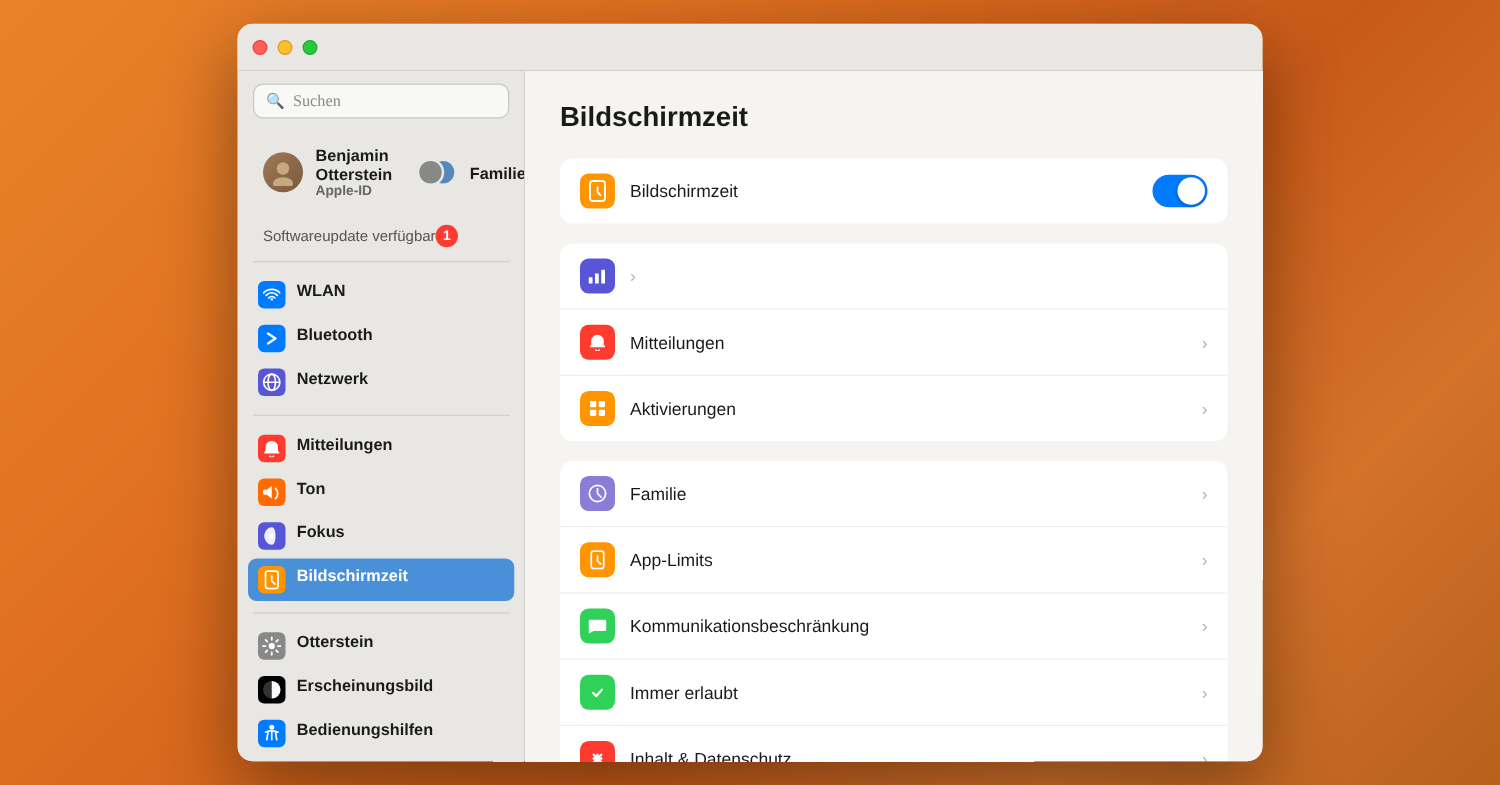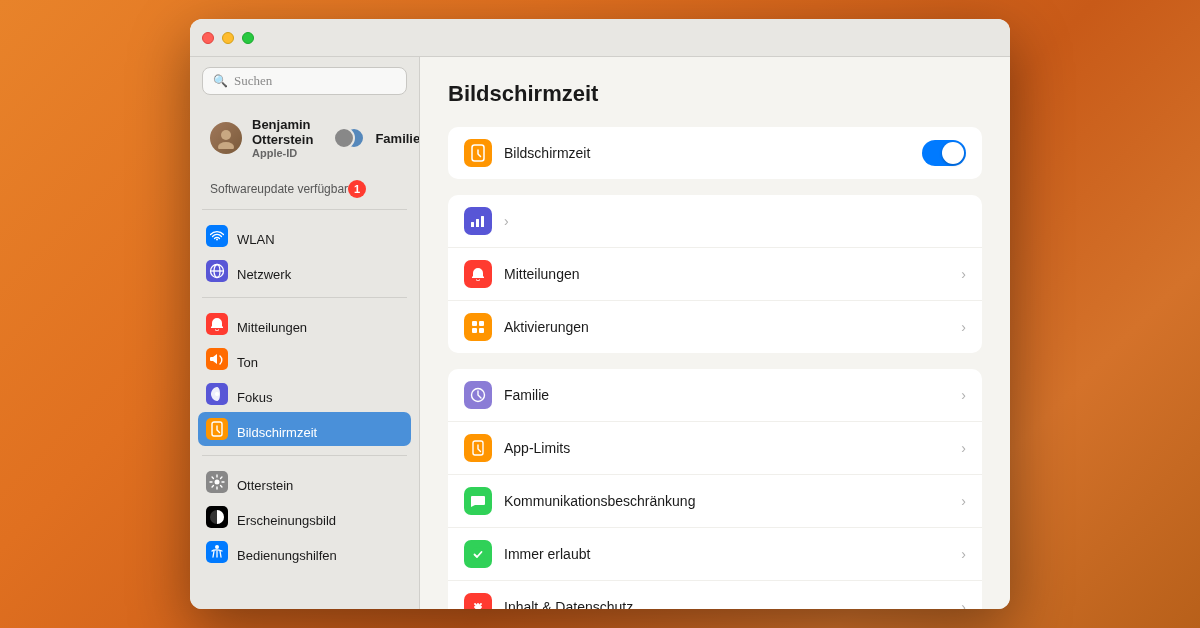--- a/index.html
+++ b/index.html
@@ -199,26 +199,27 @@
       background: #d0cfcb;
       margin: 6px 12px;
     }
 
     .sidebar-section {
       padding: 2px 8px;
     }
 
     .sidebar-item {
       display: flex;
-      align-items: flex-end;
+      align-items: flex-start;
       gap: 9px;
       padding: 6px 8px;
       border-radius: 7px;
       cursor: pointer;
       margin: 1px 0;
+      font-weight: bold;
     }
 
     .sidebar-item.active {
       background: #4a90d9;
       color: white;
     }
 
     .sidebar-item.active .item-label {
       color: white;
     }
@@ -388,20 +389,28 @@
             <svg width="14" height="12" viewBox="0 0 14 12" fill="white">
               <path d="M7 10.5a1 1 0 100-2 1 1 0 000 2z"></path>
               <path d="M4.5 8.5C5.2 7.8 6.05 7.4 7 7.4s1.8.4 2.5 1.1" stroke="white" stroke-width="1.3" fill="none" stroke-linecap="round"></path>
               <path d="M2.5 6.5C3.7 5.2 5.25 4.4 7 4.4s3.3.8 4.5 2.1" stroke="white" stroke-width="1.3" fill="none" stroke-linecap="round"></path>
               <path d="M0.5 4.5C2.1 2.8 4.45 1.7 7 1.7s4.9 1.1 6.5 2.8" stroke="white" stroke-width="1.3" fill="none" stroke-linecap="round"></path>
             </svg>
           </div>
           <span class="item-label">WLAN</span>
         </div>
 
+        <div class="sidebar-item">
+          <div class="item-icon icon-bt">
+            <svg width="10" height="14" viewBox="0 0 10 14" fill="white">
+              <path d="M2 3l6 4-6 4M2 11l6-4" stroke="white" stroke-width="1.8" fill="none" stroke-linecap="round" stroke-linejoin="round"></path>
+            </svg>
+          </div>
+          <span class="item-label">Bluetooth</span>
+        </div>
 
         <div class="sidebar-item">
           <div class="item-icon icon-net">
             <svg width="16" height="16" viewBox="0 0 16 16" fill="none">
               <circle cx="8" cy="8" r="6.5" stroke="white" stroke-width="1.3"></circle>
               <ellipse cx="8" cy="8" rx="3" ry="6.5" stroke="white" stroke-width="1.3"></ellipse>
               <line x1="1.5" y1="8" x2="14.5" y2="8" stroke="white" stroke-width="1.3"></line>
             </svg>
           </div>
           <span class="item-label">Netzwerk</span>

